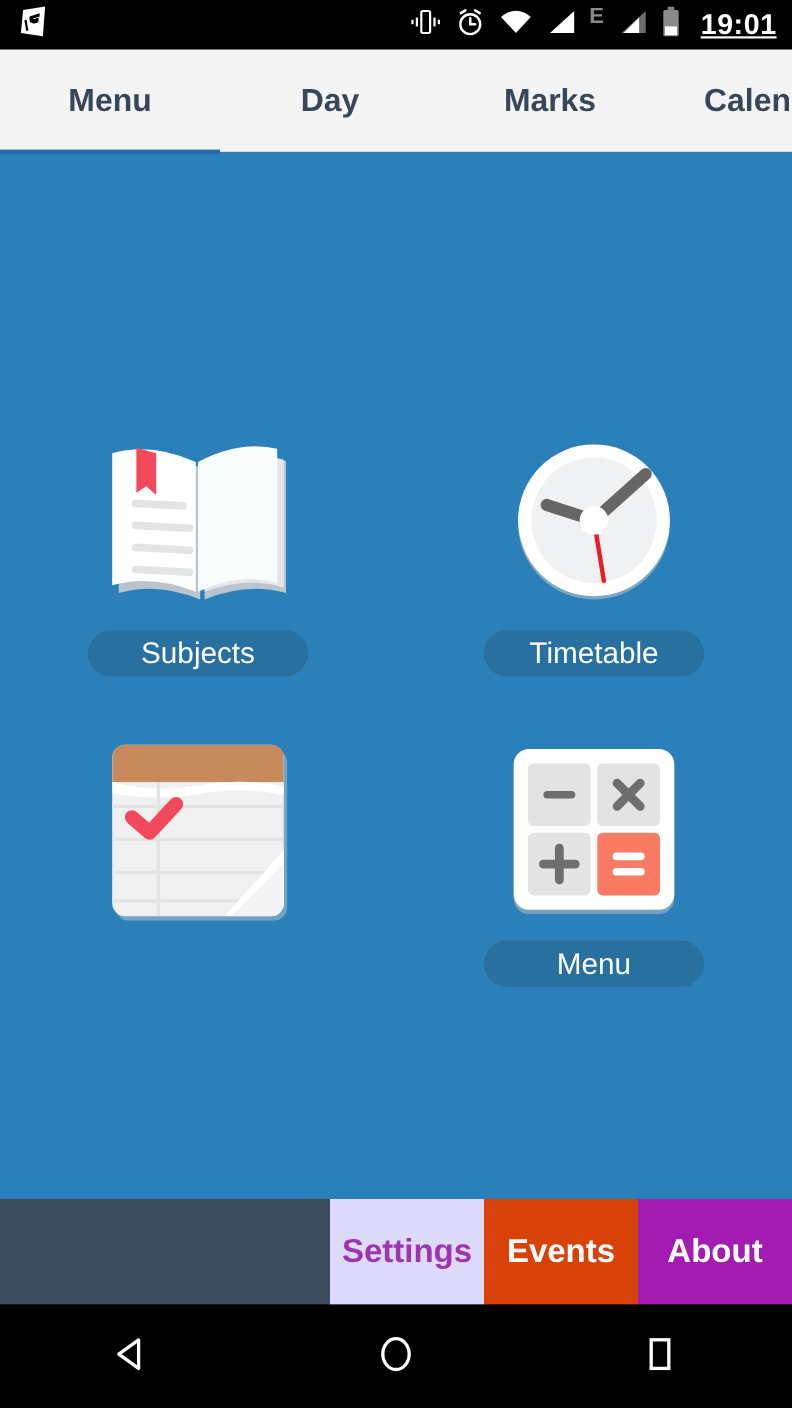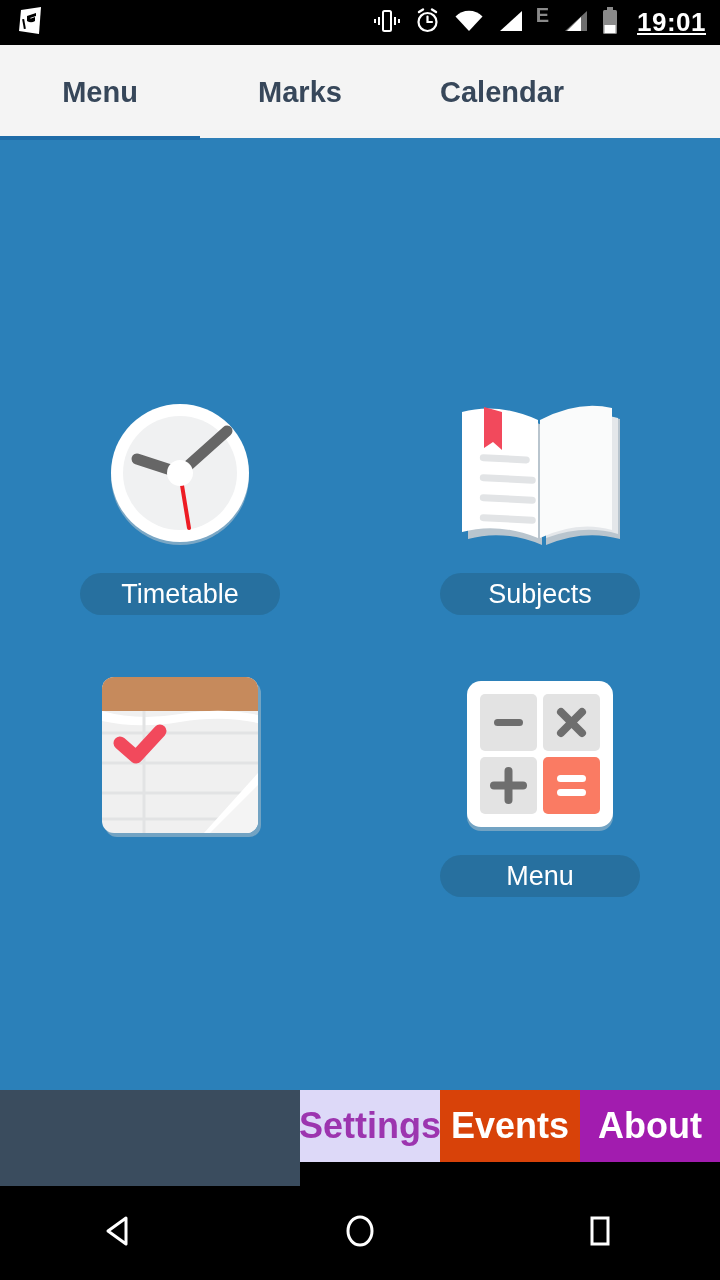--- a/index.html
+++ b/index.html
@@ -75,22 +75,22 @@
     color: #FFFFFF; font-size: 27px; padding: 0 26px;
   }
 
   
   .bottombar {
     position: absolute; top: 1090px; left: 0; width: 720px; height: 96px;
     display: flex;
   }
   .bb-empty { width: 300px; height: 96px; background: #3A4C5E; }
   .bb-btn {
-    height: 72px; display: flex; align-items: center; justify-content: center;
-    font-size: 36px; font-weight: bold; white-space: nowrap; text-align: right;
+    height: 96px; display: flex; align-items: center; justify-content: center;
+    font-size: 30px; font-weight: bold; white-space: nowrap; text-align: right;
   }
   .bb-settings { width: 140px; background: #DDD9F8; color: #9C35AF; }
   .bb-colors   { width: 140px; background: #D84209; color: #FFFFFF; }
   .bb-about    { width: 140px; background: #a21caf; color: #FFFFFF; }
 
   
   .navbar {
     position: absolute; top: 1186px; left: 0; width: 720px; height: 94px;
     background: #000; display: flex; align-items: center; justify-content: space-around;
   }
@@ -153,50 +153,31 @@
           <rect x="2" y="3" width="14" height="24" rx="1.5" fill="#8A8A8A"></rect>
           <rect x="3.5" y="18" width="11" height="8" fill="#FFFFFF"></rect>
         </svg>
       </span>
       <span class="sb-time">19:01</span>
     </div>
   </div>
 
   <div class="tabbar">
     <div class="tab">Menu</div>
+    <div class="tab">Day</div>
     <div class="tab">Marks</div>
     <div class="tab wide">Calendar</div>
   </div>
   <div class="tab-underline-rest"></div>
   <div class="tab-indicator"></div>
 
   <div class="content">
     <div class="grid">
 
       <div class="row">
-
-        <div class="cell">
-          <div class="icon-box">
-            <span>
-              <svg width="150" height="150" viewBox="0 0 150 150">
-                <circle cx="75" cy="78" r="69" fill="#BCC7D0" opacity="0.55"></circle>
-                <circle cx="75" cy="75" r="69" fill="#FFFFFF"></circle>
-                <circle cx="75" cy="75" r="57" fill="#F0F1F2"></circle>
-
-                <line x1="75" y1="75" x2="84" y2="130" stroke="#ED1C24" stroke-width="4" stroke-linecap="round"></line>
-
-                <line x1="75" y1="75" x2="32" y2="61" stroke="#666666" stroke-width="11" stroke-linecap="round"></line>
-
-                <line x1="75" y1="75" x2="122" y2="33" stroke="#666666" stroke-width="11" stroke-linecap="round"></line>
-                <circle cx="75" cy="75" r="13" fill="#FFFFFF"></circle>
-              </svg>
-            </span>
-          </div>
-          <div class="label-pill">Timetable</div>
-        </div>
 
         <div class="cell">
           <div class="icon-box">
             <span>
               <svg width="172" height="150" viewBox="0 0 172 150">
 
                 <path d="M10 16 Q46 6 84 22 L84 142 Q46 126 10 136 Z" fill="#B9C5CE" transform="translate(4,5)"></path>
                 <path d="M162 16 Q126 6 88 22 L88 142 Q126 126 162 136 Z" fill="#B9C5CE" transform="translate(4,5)"></path>
 
                 <path d="M8 14 Q44 4 84 22 L84 140 Q44 124 8 134 Z" fill="#FFFFFF"></path>
@@ -210,20 +191,40 @@
                 <g fill="#E2E4E6">
                   <rect x="26" y="56" width="50" height="7" rx="3.5" transform="rotate(3 26 56)"></rect>
                   <rect x="26" y="76" width="56" height="7" rx="3.5" transform="rotate(3 26 76)"></rect>
                   <rect x="26" y="96" width="56" height="7" rx="3.5" transform="rotate(3 26 96)"></rect>
                   <rect x="26" y="116" width="56" height="7" rx="3.5" transform="rotate(3 26 116)"></rect>
                 </g>
               </svg>
             </span>
           </div>
           <div class="label-pill">Subjects</div>
+        </div>
+
+        <div class="cell">
+          <div class="icon-box">
+            <span>
+              <svg width="150" height="150" viewBox="0 0 150 150">
+                <circle cx="75" cy="78" r="69" fill="#BCC7D0" opacity="0.55"></circle>
+                <circle cx="75" cy="75" r="69" fill="#FFFFFF"></circle>
+                <circle cx="75" cy="75" r="57" fill="#F0F1F2"></circle>
+
+                <line x1="75" y1="75" x2="84" y2="130" stroke="#ED1C24" stroke-width="4" stroke-linecap="round"></line>
+
+                <line x1="75" y1="75" x2="32" y2="61" stroke="#666666" stroke-width="11" stroke-linecap="round"></line>
+
+                <line x1="75" y1="75" x2="122" y2="33" stroke="#666666" stroke-width="11" stroke-linecap="round"></line>
+                <circle cx="75" cy="75" r="13" fill="#FFFFFF"></circle>
+              </svg>
+            </span>
+          </div>
+          <div class="label-pill">Timetable</div>
         </div>
       </div>
 
       <div class="row">
 
         <div class="cell">
           <div class="icon-box">
             <span>
               <svg width="164" height="164" viewBox="0 0 164 164">
                 <defs>

